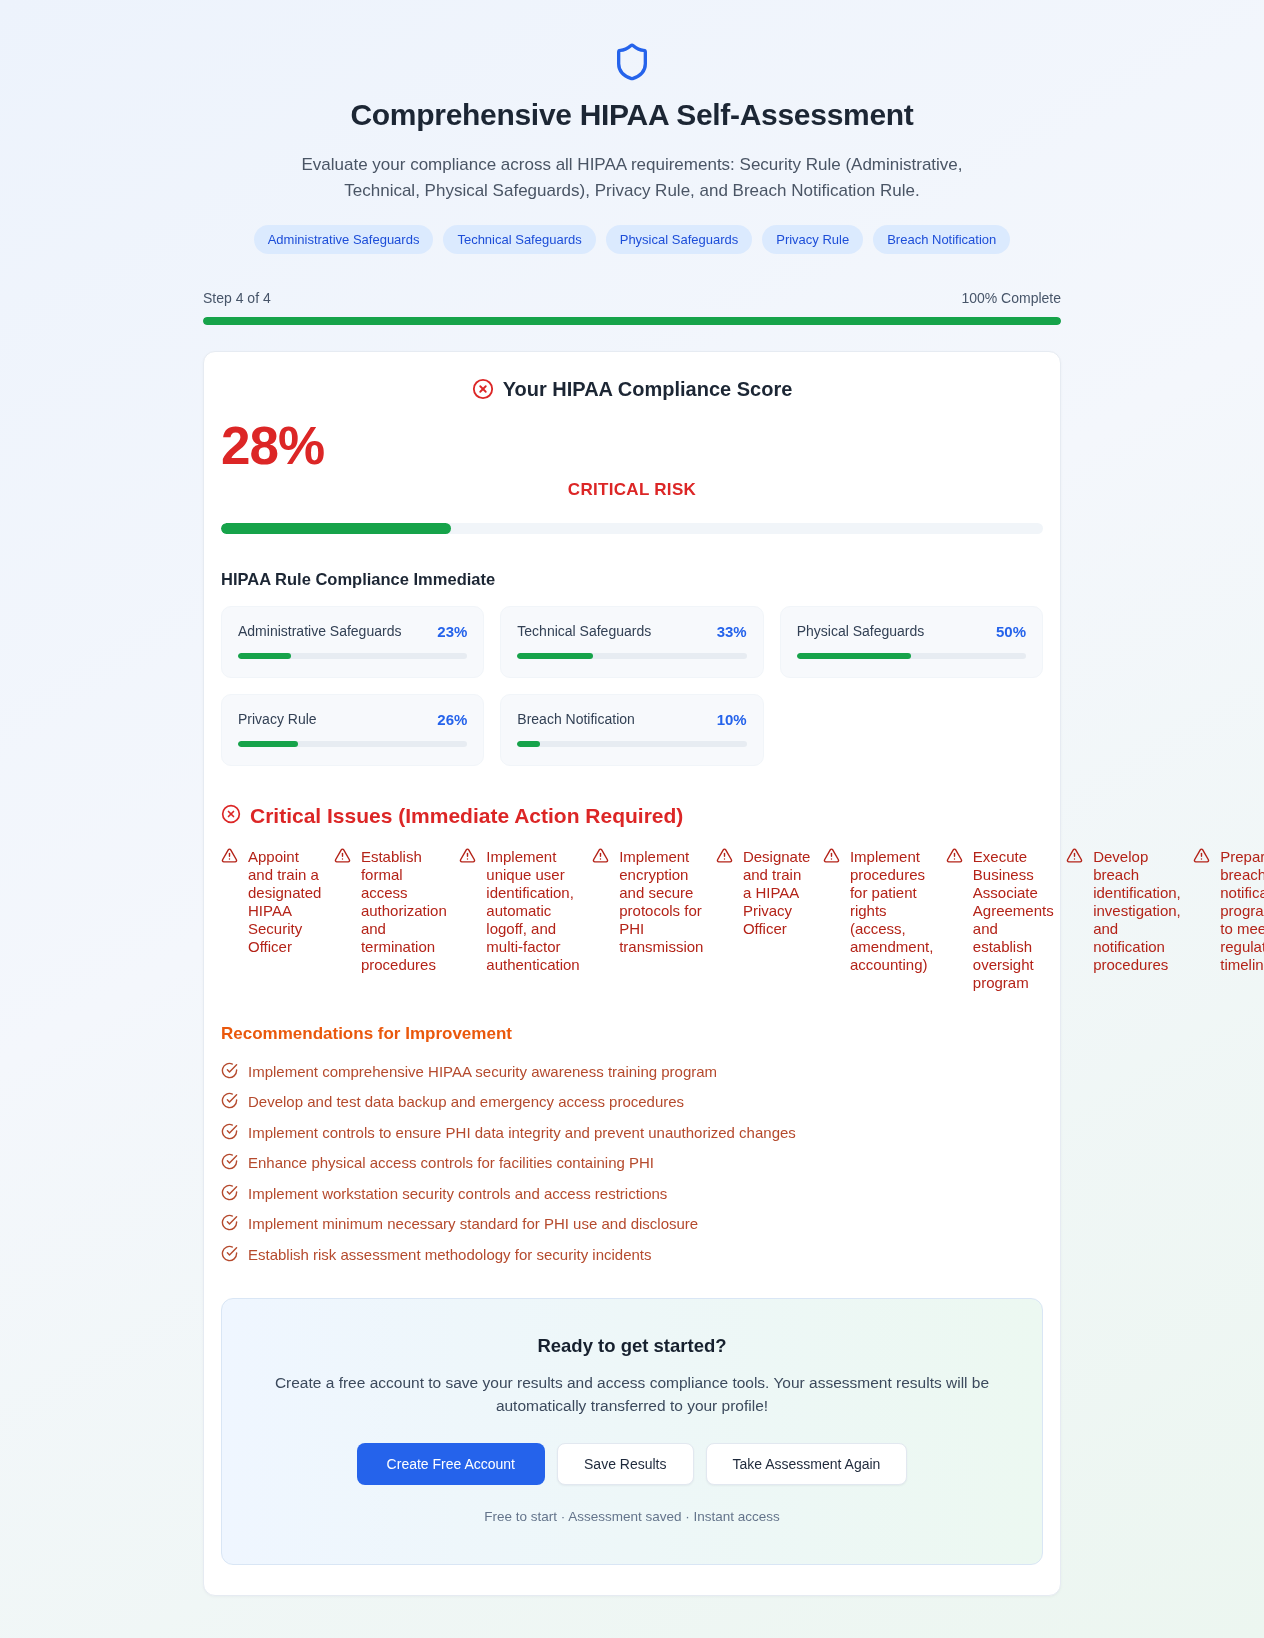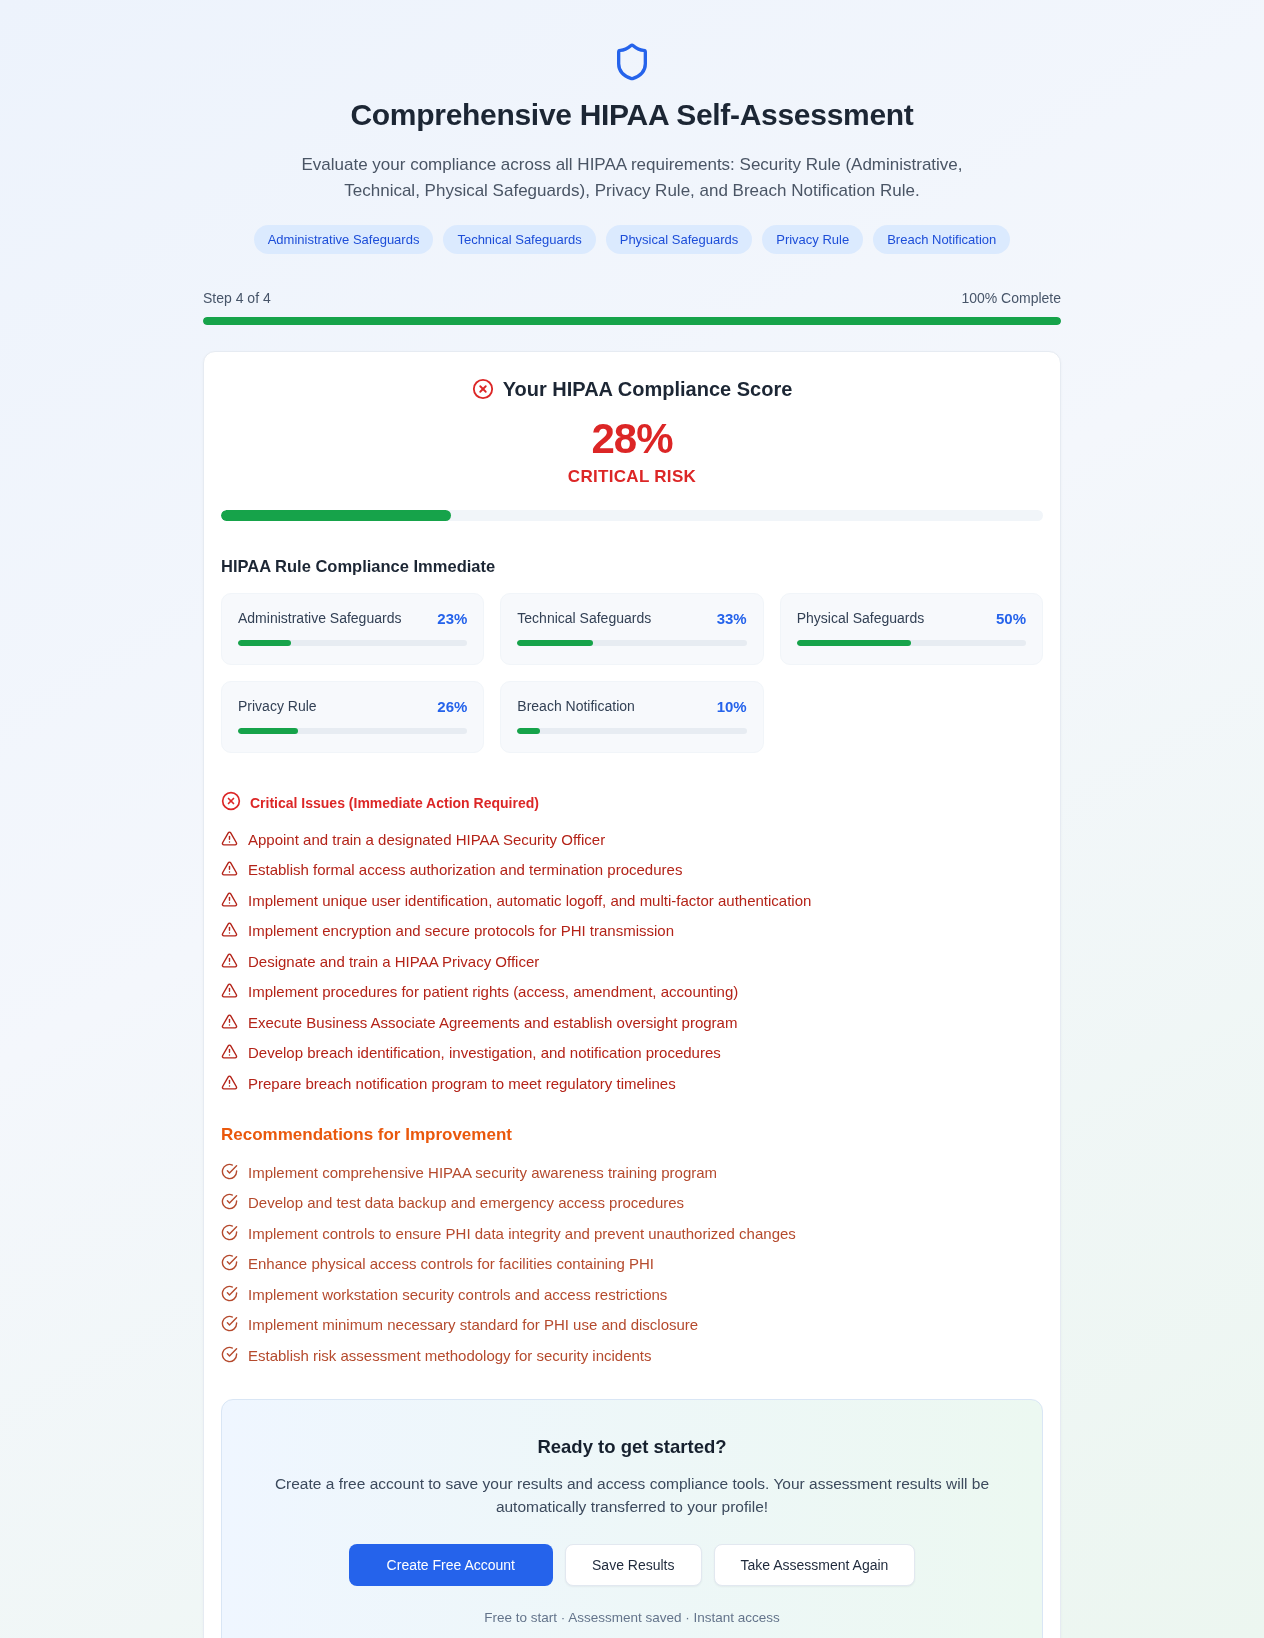--- a/index.html
+++ b/index.html
@@ -27,58 +27,58 @@
   .progress-track { margin-top: 11px; height: 8px; background: #e2e8f0; border-radius: 6px; overflow: hidden; }
   .progress-fill { height: 100%; background: #16a34a; border-radius: 6px; }
 
   
   .main-card {
     margin-top: 26px; background: #ffffff; border: 1px solid #e6ebf2;
     border-radius: 12px; padding: 26px 17px 30px; box-shadow: 0 1px 3px rgba(15,23,42,0.04);
   }
   .score-head { display: flex; align-items: center; justify-content: center; gap: 9px; }
   .score-head .title { font-size: 20px; font-weight: 700; color: #1c2634; }
-  .score-value { text-align: center; font-size: 42px; font-weight: 700; color: #dc2626; margin-top: 14px; letter-spacing: -1px; }
+  .score-value { text-align: left; font-size: 53px; font-weight: 700; color: #dc2626; margin-top: 14px; letter-spacing: -1px; }
   .risk-label { text-align: center; font-size: 17px; font-weight: 700; color: #dc2626; margin-top: 4px; letter-spacing: 0.3px; }
   .score-bar-track { margin-top: 23px; height: 11px; background: #f1f5f9; border-radius: 6px; overflow: hidden; }
   .score-bar-fill { height: 100%; background: #16a34a; border-radius: 6px; }
 
   
   .breakdown-heading { font-size: 16.5px; font-weight: 600; color: #1c2634; margin-top: 36px; }
   .breakdown-grid { display: grid; grid-template-columns: repeat(3, 1fr); gap: 16px; margin-top: 17px; }
   .bd-card { background: #f7f9fc; border: 1px solid #f1f5f9; border-radius: 10px; padding: 16px 16px 18px; }
   .bd-row { display: flex; justify-content: space-between; align-items: center; }
   .bd-label { font-size: 14px; color: #334155; }
   .bd-pct { font-size: 15px; font-weight: 700; color: #2563eb; }
   .bd-track { margin-top: 13px; height: 6px; background: #e7ecf2; border-radius: 4px; overflow: hidden; }
   .bd-fill { height: 100%; background: #16a34a; border-radius: 4px; }
 
   
-  .critical-heading { display: flex; align-items: flex-end; gap: 9px; margin-top: 38px; color: #dc2626; font-size: 14px; font-weight: 700; }
-  .issue-list { margin-top: 20px; display: flex; flex-direction: column; gap: 12.5px; }
+  .critical-heading { display: flex; align-items: flex-start; gap: 9px; margin-top: 38px; color: #dc2626; font-size: 21px; font-weight: 700; }
+  .issue-list { margin-top: 20px; display: flex; flex-direction: row; gap: 12.5px; }
   .issue-item { display: flex; align-items: flex-start; gap: 10px; color: #b42318; font-size: 15px; line-height: 1.2; }
   .issue-item .icon { flex: 0 0 auto; margin-top: -1px; }
 
   
   .rec-heading { margin-top: 32px; color: #ea580c; font-size: 17px; font-weight: 700; }
   .rec-list { margin-top: 19px; display: flex; flex-direction: column; gap: 12.5px; }
   .rec-item { display: flex; align-items: flex-start; gap: 10px; color: #b54a2d; font-size: 15px; line-height: 1.2; }
   .rec-item .icon { flex: 0 0 auto; margin-top: -1px; }
 
   
   .cta-card {
     margin-top: 34px; border: 1px solid #d9e6f5; border-radius: 12px;
     background: linear-gradient(90deg, #eff6ff 0%, #ecf8f1 100%);
     padding: 36px 40px 40px; text-align: center;
   }
   .cta-card h2 { font-size: 18.5px; font-weight: 700; color: #16202e; }
   .cta-card .cta-body { font-size: 15.5px; color: #3c4a5d; line-height: 1.5; margin: 14px auto 0; max-width: 730px; }
   .cta-buttons { display: flex; justify-content: center; gap: 12px; margin-top: 26px; }
   .btn { font-family: inherit; font-size: 14px; border-radius: 8px; cursor: pointer; }
-  .btn-primary { background: #2563eb; color: #ffffff; border: none; padding: 12px 38px; font-weight: 500; text-align: center; }
+  .btn-primary { background: #2563eb; color: #ffffff; border: none; padding: 12px 30px; font-weight: 500; text-align: center; }
   .btn-secondary { background: #ffffff; color: #1e293b; border: 1px solid #e2e8f0; padding: 12px 26px; font-weight: 500; box-shadow: 0 1px 2px rgba(15,23,42,0.05); }
   .cta-foot { margin-top: 24px; font-size: 13.5px; color: #64748b; }
 
   .icon svg { display: block; }
 </style>
 </head>
 <body>
 
 <div class="container">
 

